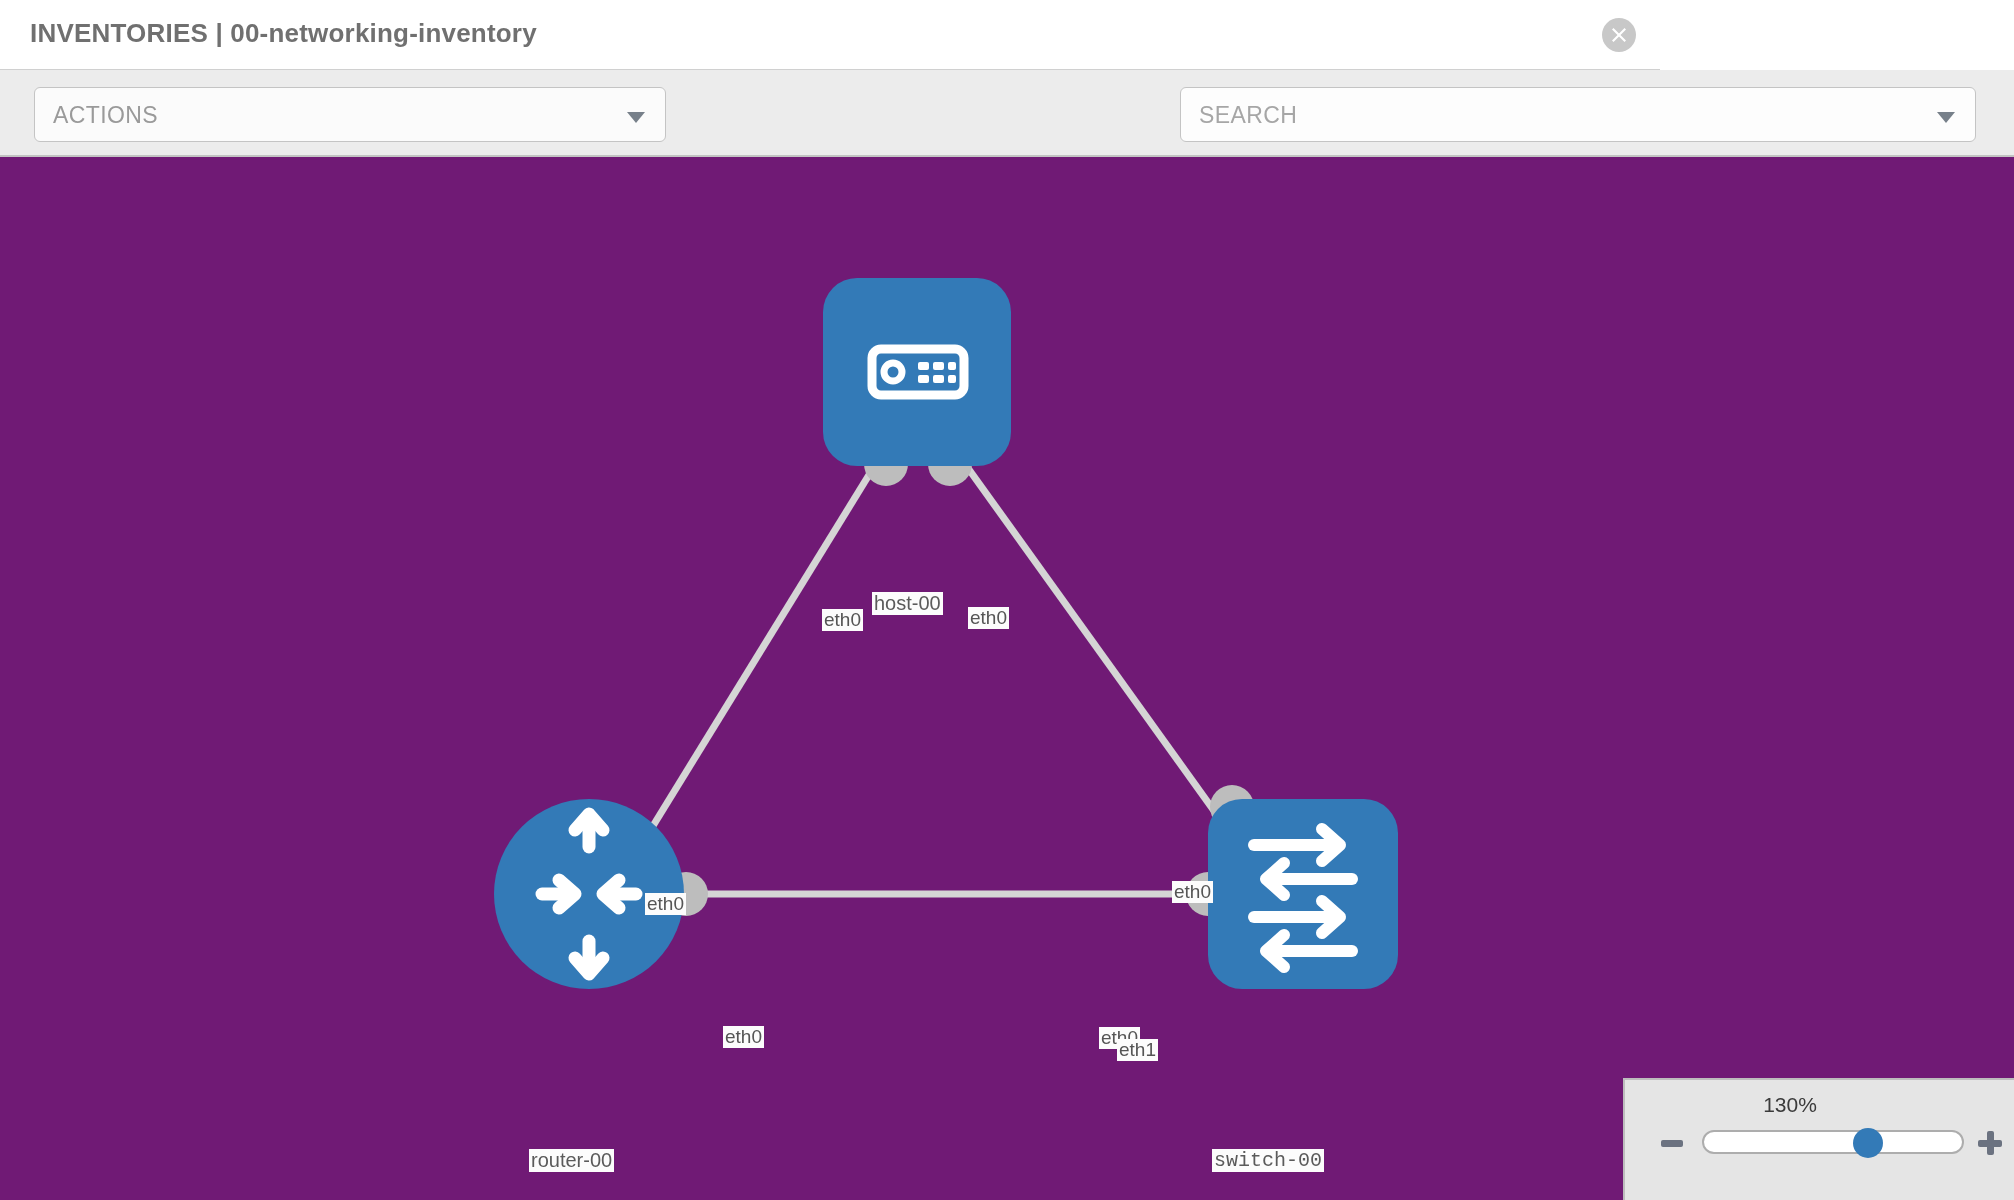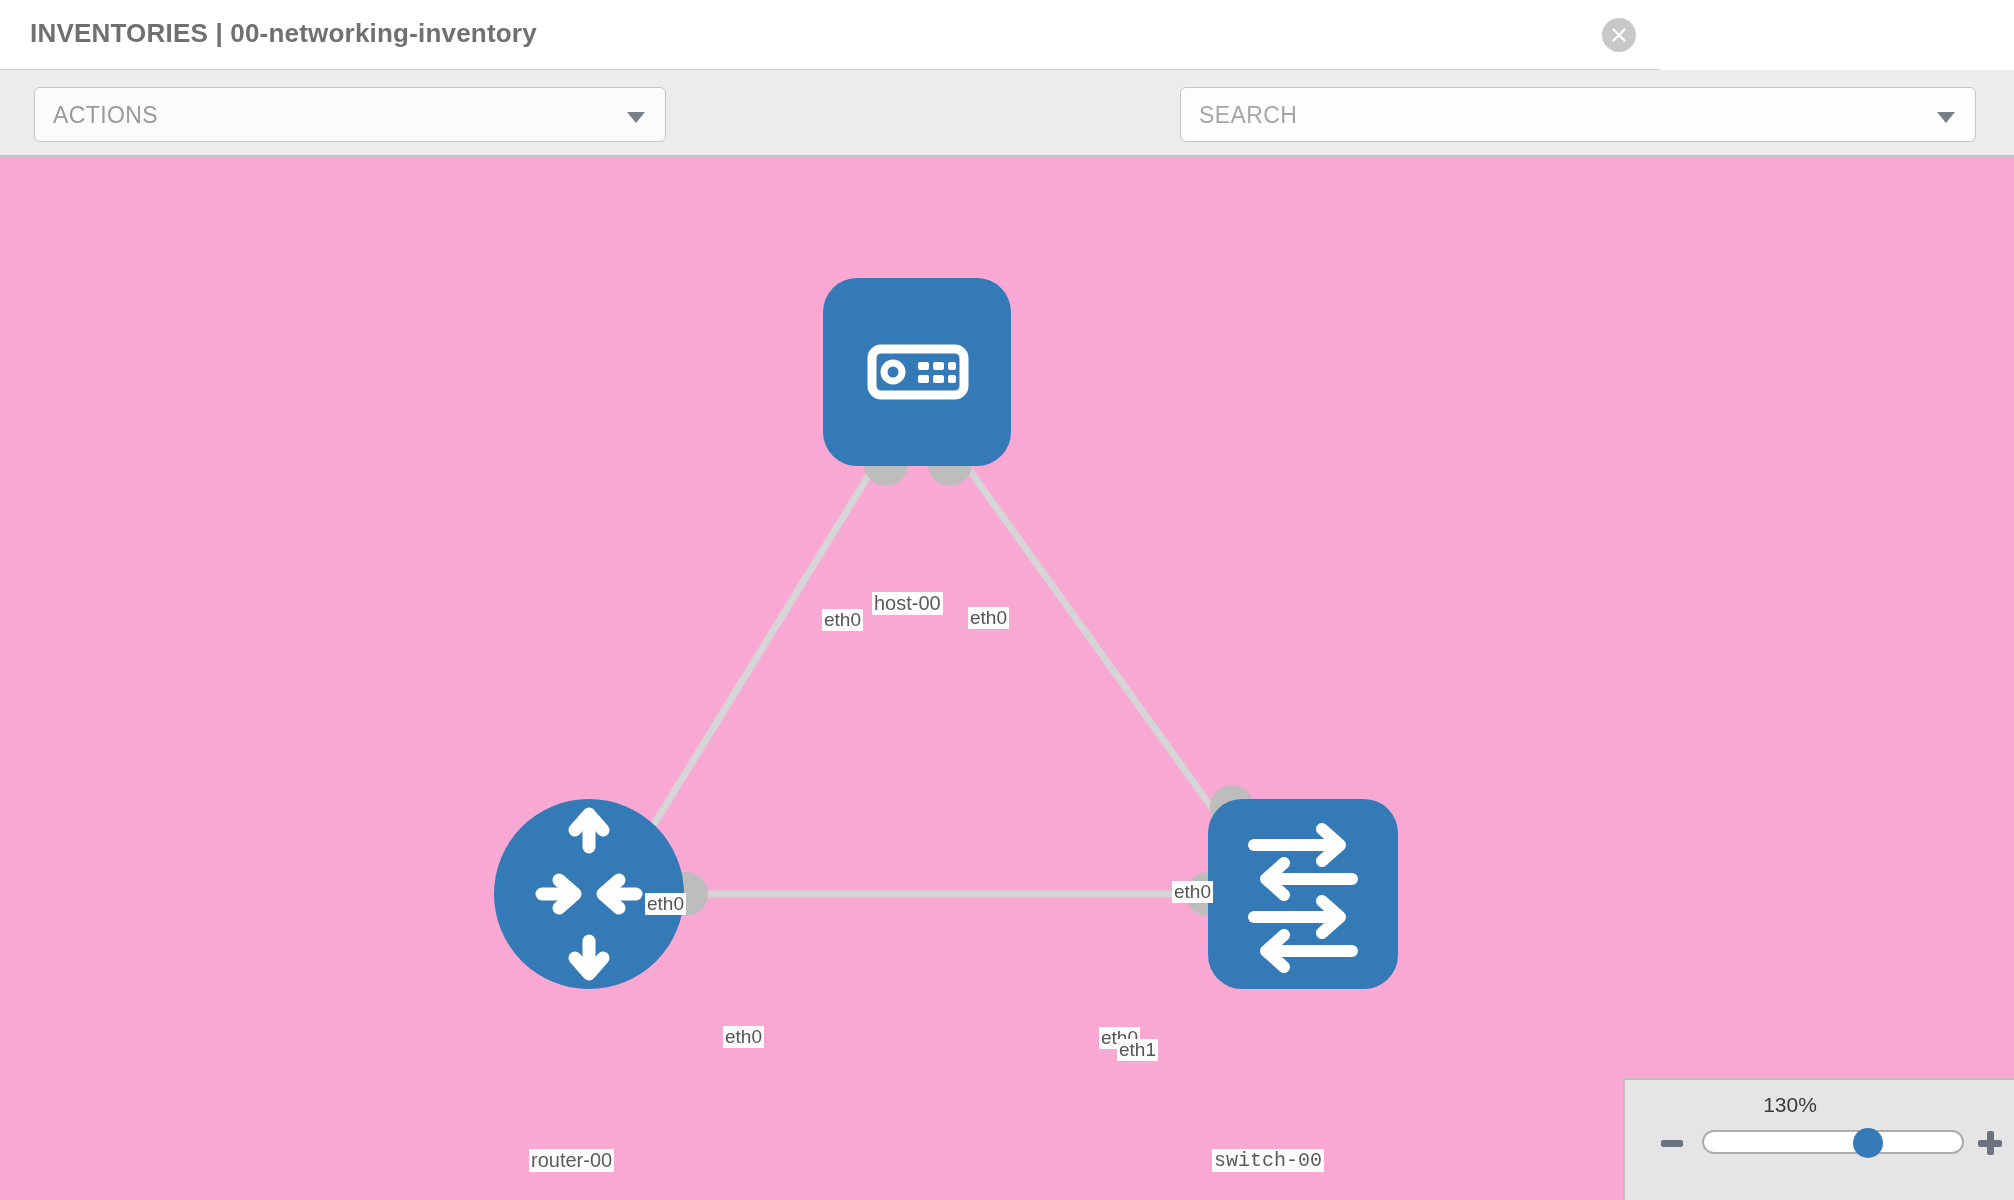--- a/index.html
+++ b/index.html
@@ -120,21 +120,21 @@
     color: #a6a6a6;
     letter-spacing: 0.4px;
   }
 
   
   .canvas {
     position: absolute;
     left: 0; top: 157px;
     width: 2014px;
     height: 1043px;
-    background: #f9a8d4;
+    background: #701a75;
     overflow: hidden;
   }
   .topo-svg {
     position: absolute;
     left: 0; top: 0;
     width: 2014px;
     height: 1043px;
   }
 
   .node-label {

